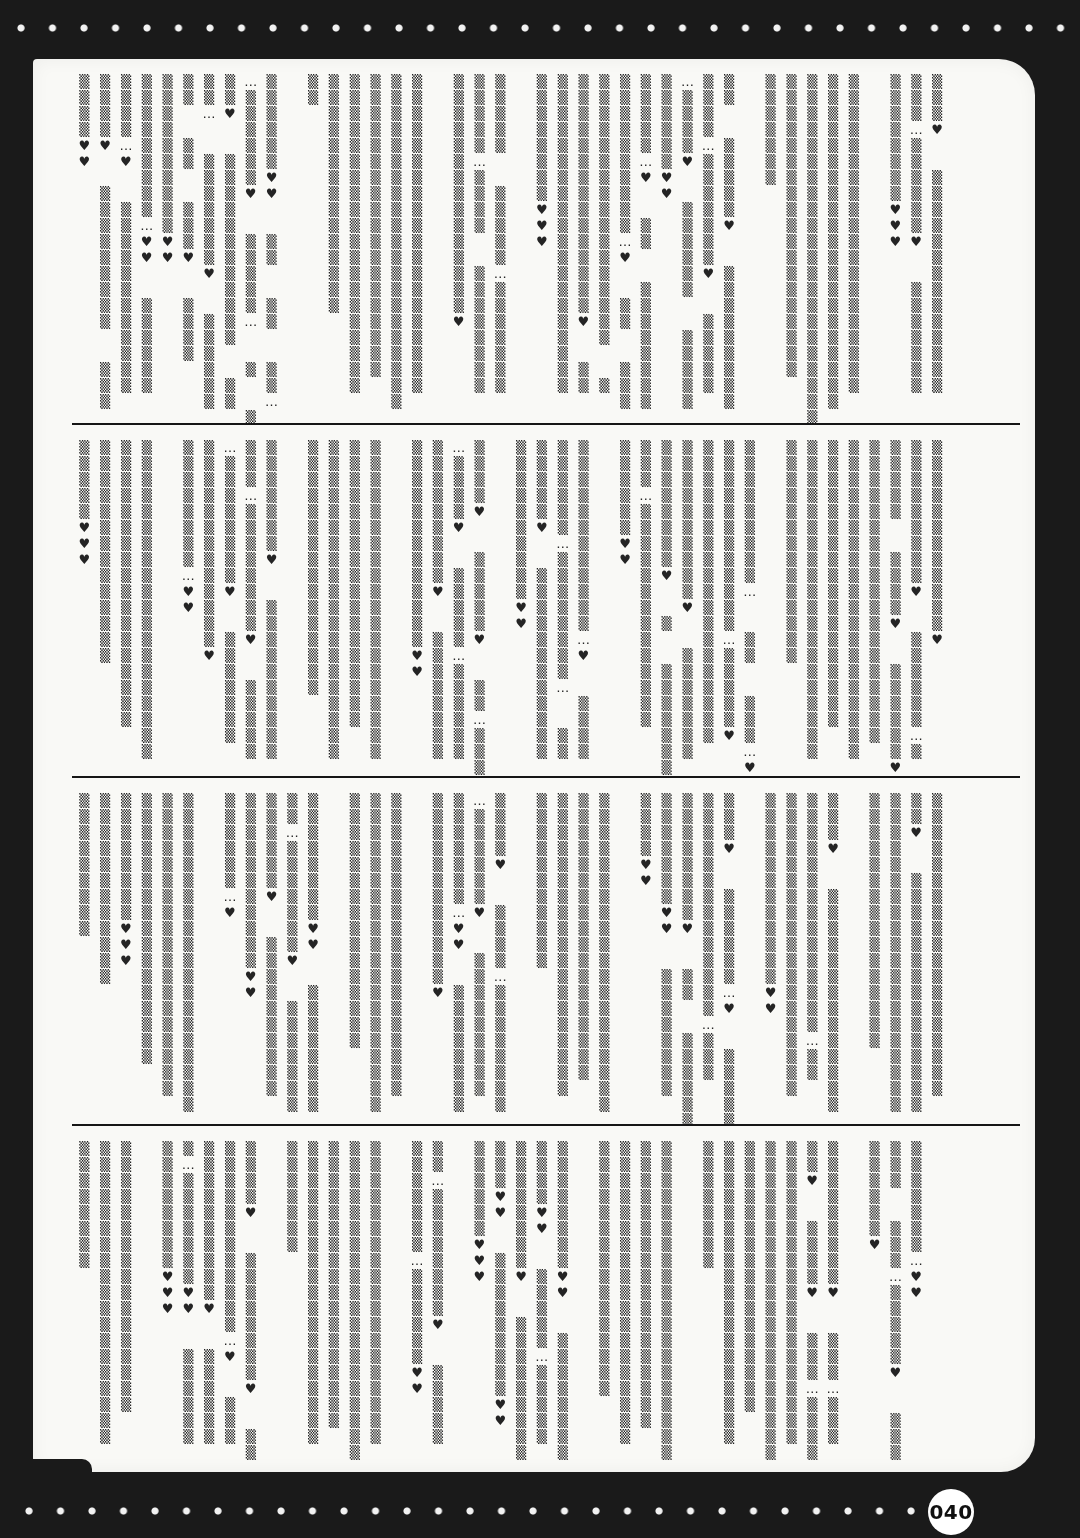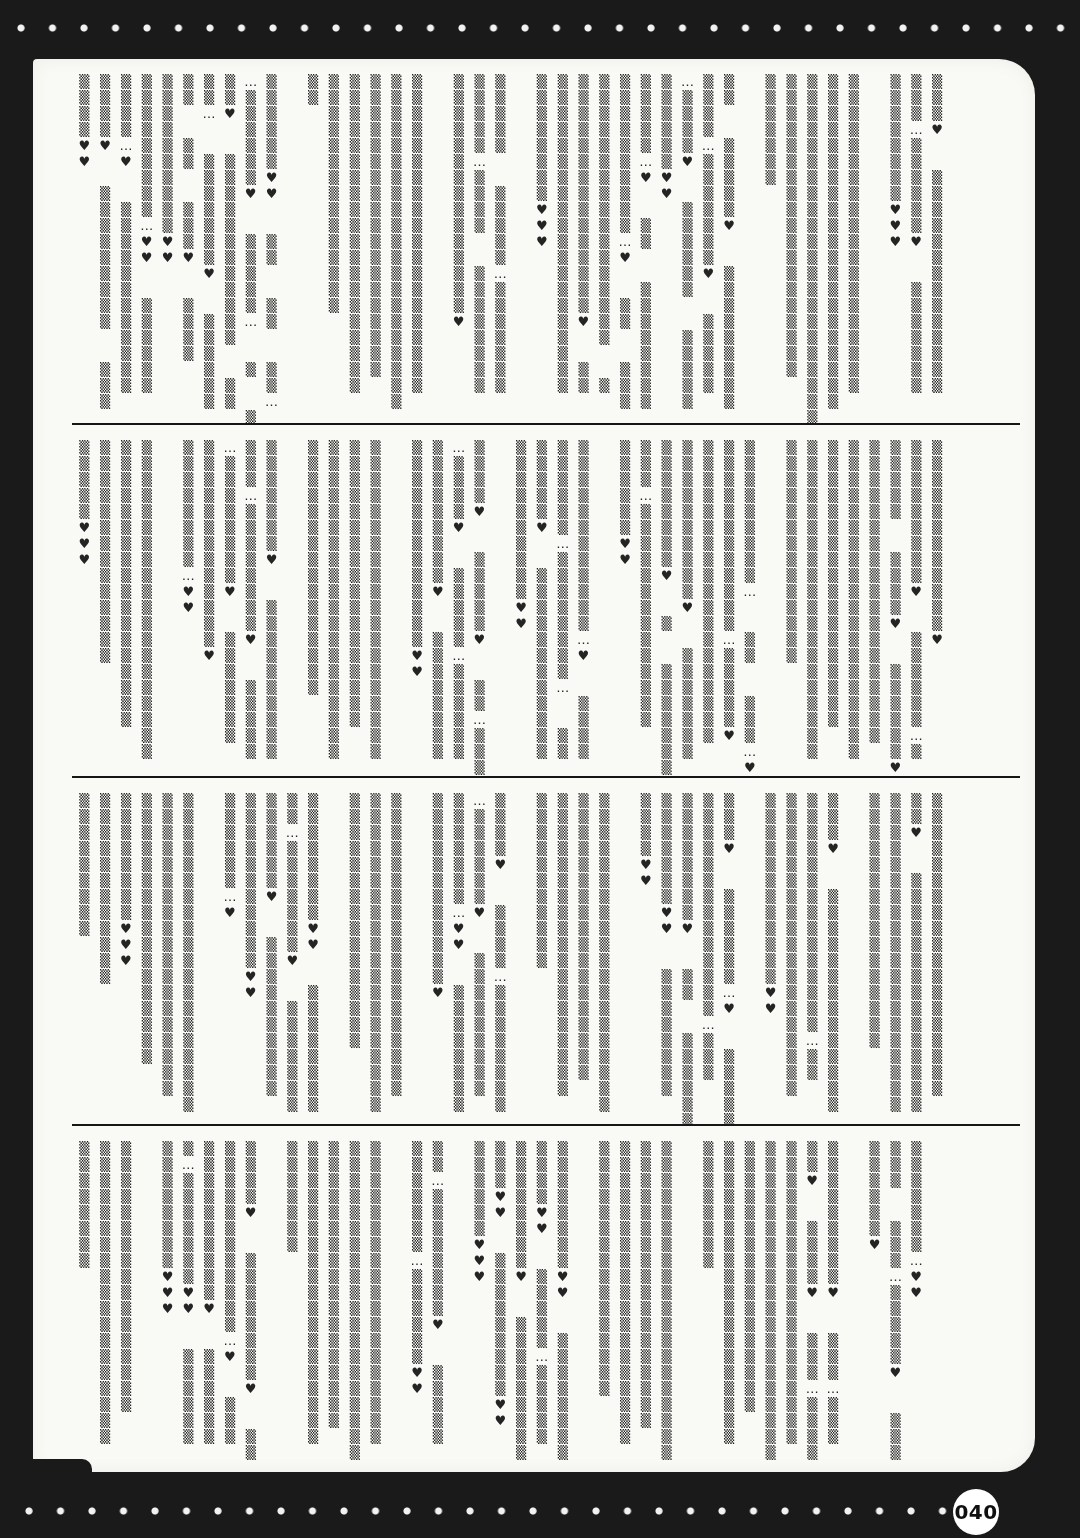--- a/index.html
+++ b/index.html
@@ -25,21 +25,21 @@
   
   .dots{
     position:absolute;height:10px;background-repeat:repeat-x;
     background-image:radial-gradient(circle at 5px 5px,#f2f2f2 3.1px,rgba(0,0,0,0) 4px);
     background-size:31.5px 10px;
   }
   .dots-top{left:16px;top:23px;width:1058px;}
   .dots-bottom{left:24px;top:1506px;width:938px;}
   
   .badge{
-    position:absolute;left:953px;top:1489px;width:46px;height:46px;
+    position:absolute;left:928px;top:1489px;width:46px;height:46px;
     background:#ffffff;border-radius:50%;
     display:flex;align-items:center;justify-content:center;
   }
   .badge span{
     font-size:20px;font-weight:bold;color:#101010;letter-spacing:0.5px;
     font-family:"DejaVu Sans",sans-serif;
   }
   
   .tblock{
     writing-mode:vertical-rl;text-orientation:upright;

